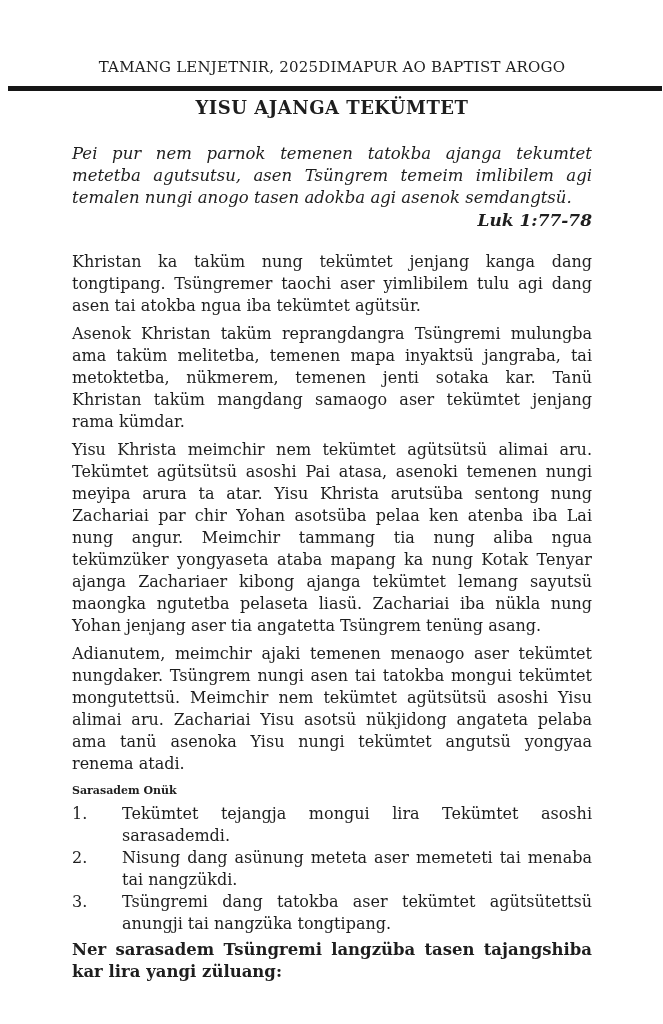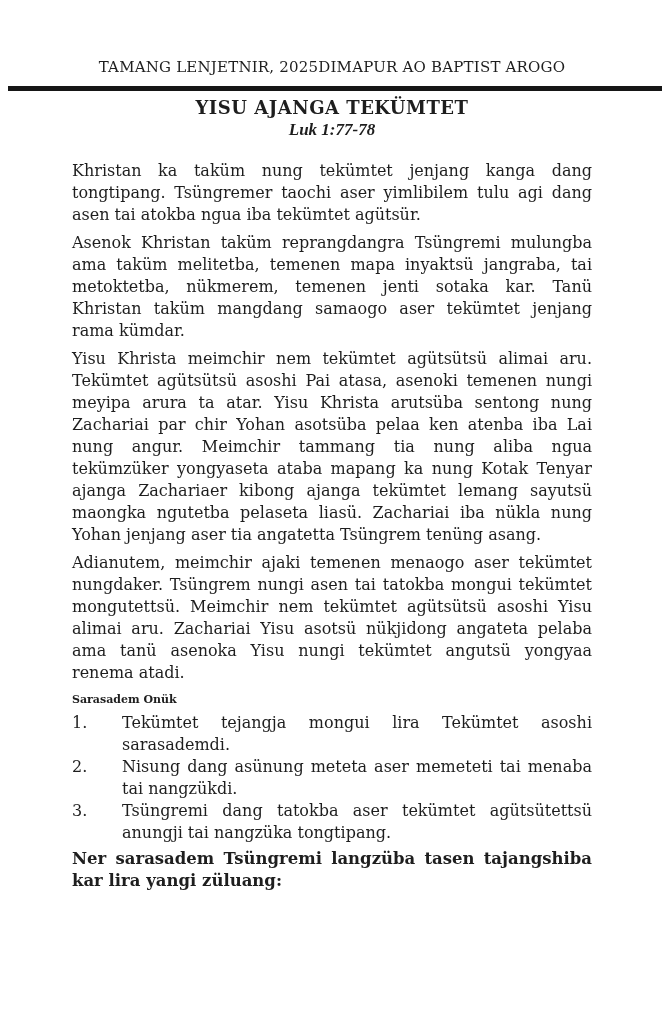--- a/index.html
+++ b/index.html
@@ -48,26 +48,25 @@
   }
   .scripture-quote {
     margin-top: 25px;
     font-style: italic;
     font-size: 16.5px;
     line-height: 22px;
     text-align: justify;
   }
   .scripture-reference {
     margin-top: 1px;
-    text-align: center;
+    text-align: right;
     font-weight: bold;
     font-style: italic;
     font-size: 17px;
     line-height: 21px;
-    font-family: Liberation Serif, serif;
   }
   .body-text { margin-top: 20px; }
   .body-text p {
     margin: 0 0 6px 0;
     font-size: 16px;
     line-height: 22px;
     text-align: justify;
   }
   .reflection-heading {
     margin-top: 2px;
@@ -104,20 +103,21 @@
   <div class="running-header">
     <span>TAMANG LENJETNIR, 2025</span>
     <span>DIMAPUR AO BAPTIST AROGO</span>
   </div>
 
   <div class="header-rule"></div>
 
 
   <div class="devotional-title">YISU AJANGA TEKÜMTET</div>
 
+  <div class="scripture-quote">Pei pur nem parnok temenen tatokba ajanga tekumtet metetba agutsutsu, asen Tsüngrem temeim imlibilem agi temalen nungi anogo tasen adokba agi asenok semdangtsü.</div>
 
   <div class="scripture-reference">Luk 1:77-78</div>
 
   <div class="body-text">
     <p>Khristan ka taküm nung tekümtet jenjang kanga dang tongtipang. Tsüngremer taochi aser yimlibilem tulu agi dang asen tai atokba ngua iba tekümtet agütsür.</p>
     <p>Asenok Khristan taküm reprangdangra Tsüngremi mulungba ama taküm melitetba, temenen mapa inyaktsü jangraba, tai metoktetba, nükmerem, temenen jenti sotaka kar. Tanü Khristan taküm mangdang samaogo aser tekümtet jenjang rama kümdar.</p>
     <p>Yisu Khrista meimchir nem tekümtet agütsütsü alimai aru. Tekümtet agütsütsü asoshi Pai atasa, asenoki temenen nungi meyipa arura ta atar. Yisu Khrista arutsüba sentong nung Zachariai par chir Yohan asotsüba pelaa ken atenba iba Lai nung angur. Meimchir tammang tia nung aliba ngua tekümzüker yongyaseta ataba mapang ka nung Kotak Tenyar ajanga Zachariaer kibong ajanga tekümtet lemang sayutsü maongka ngutetba pelaseta liasü. Zachariai iba nükla nung Yohan jenjang aser tia angatetta Tsüngrem tenüng asang.</p>
     <p>Adianutem, meimchir ajaki temenen menaogo aser tekümtet nungdaker. Tsüngrem nungi asen tai tatokba mongui tekümtet mongutettsü. Meimchir nem tekümtet agütsütsü asoshi Yisu alimai aru. Zachariai Yisu asotsü nükjidong angateta pelaba ama tanü asenoka Yisu nungi tekümtet angutsü yongyaa renema atadi.</p>
   </div>
 

